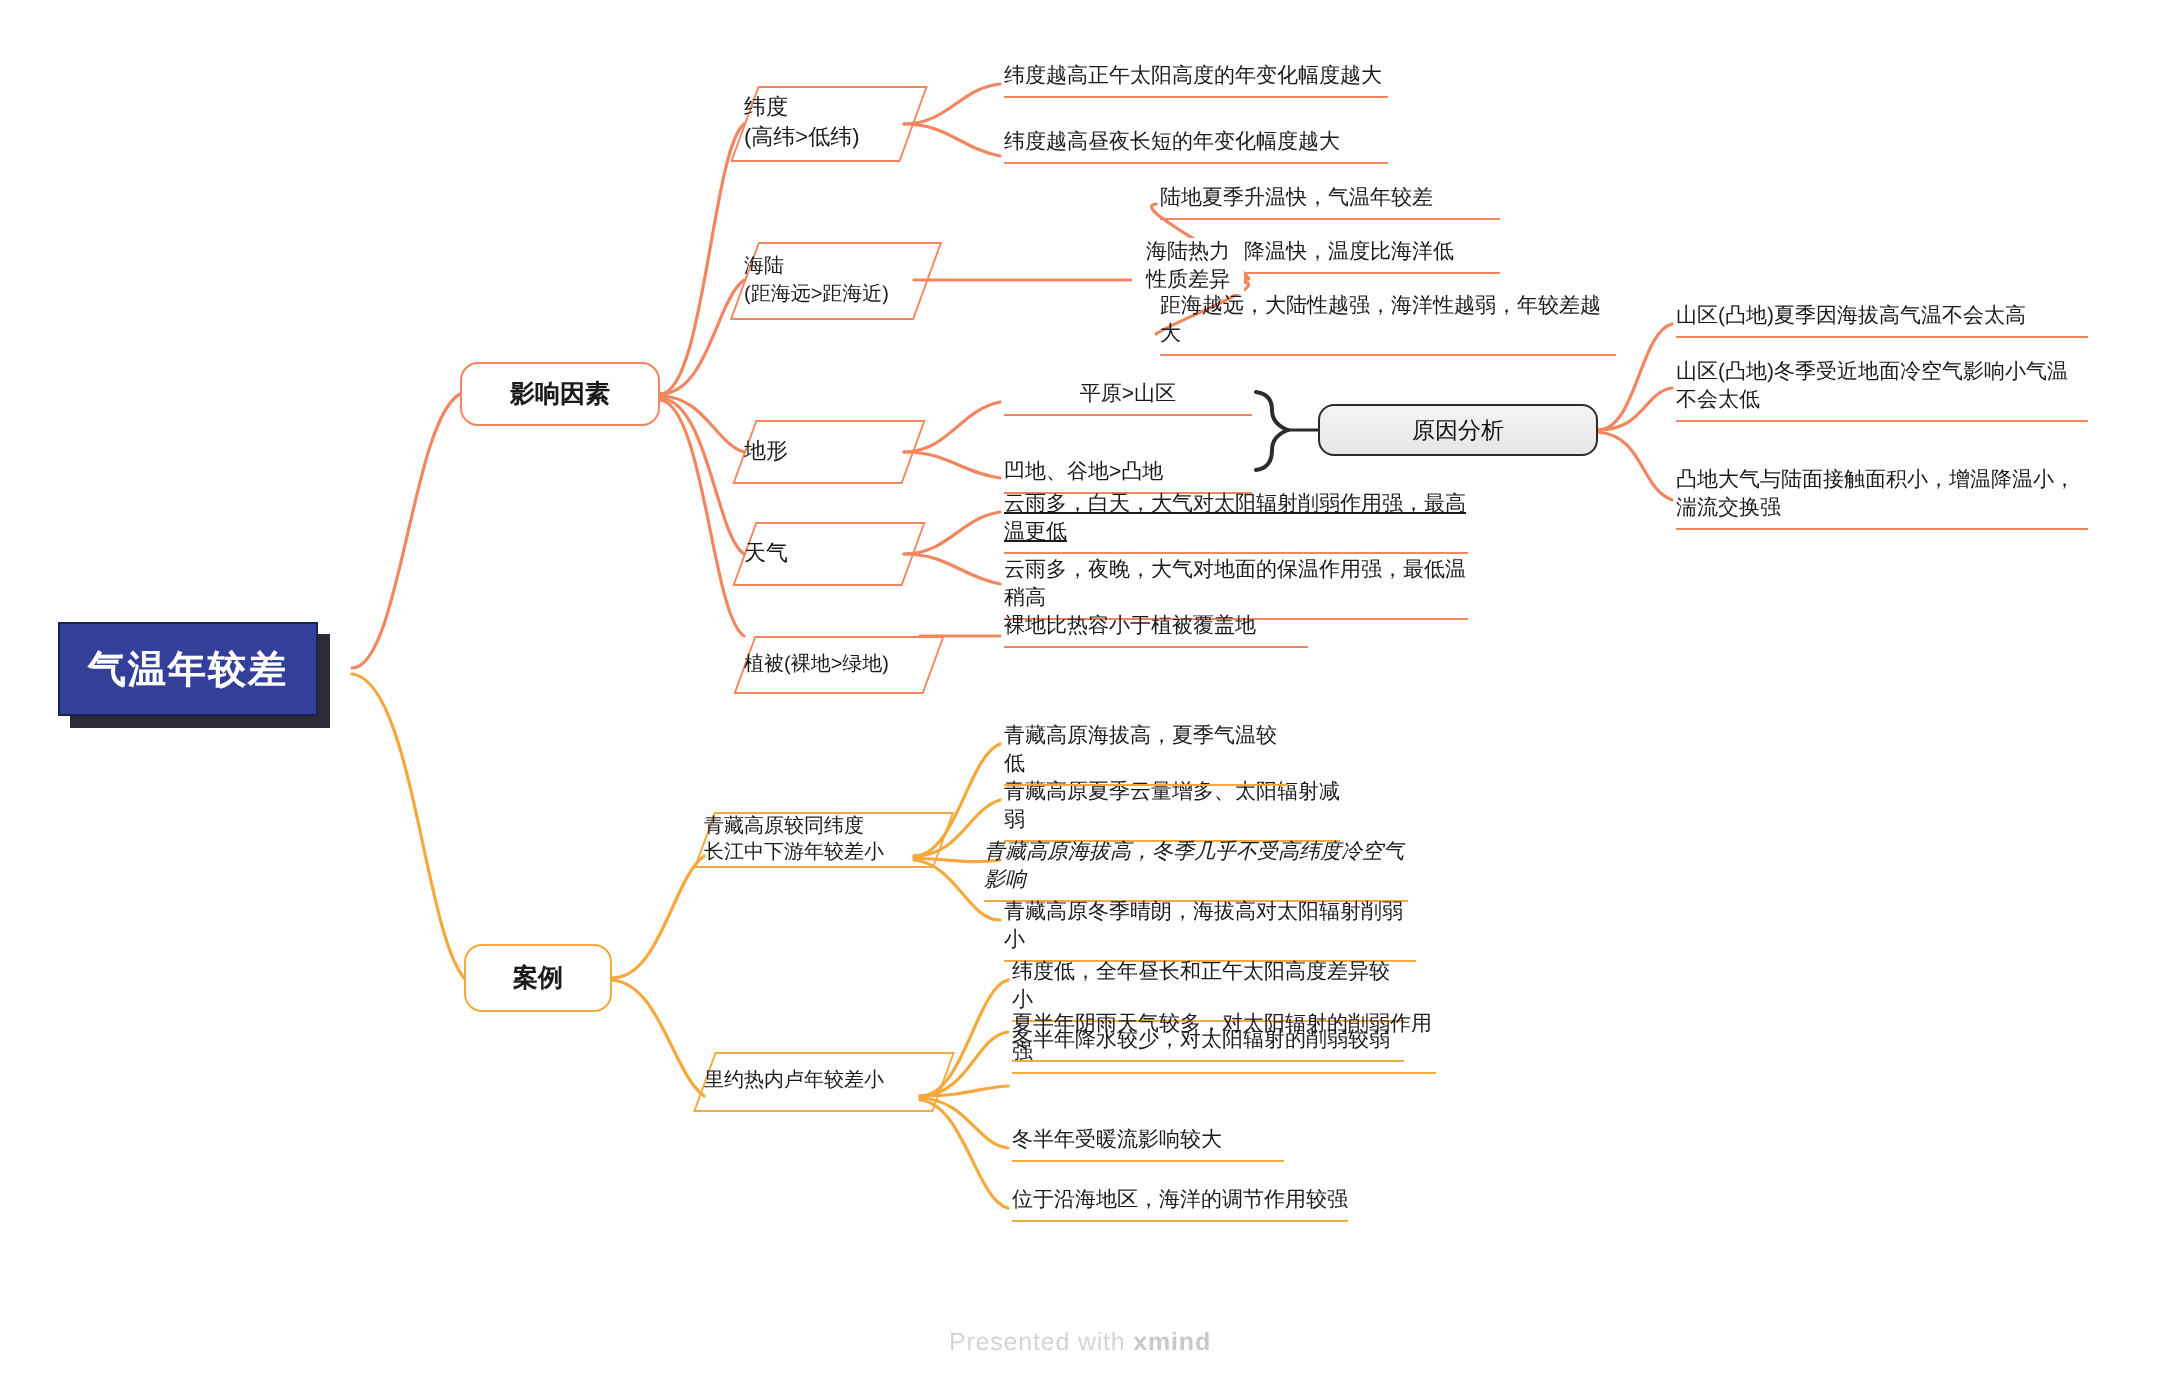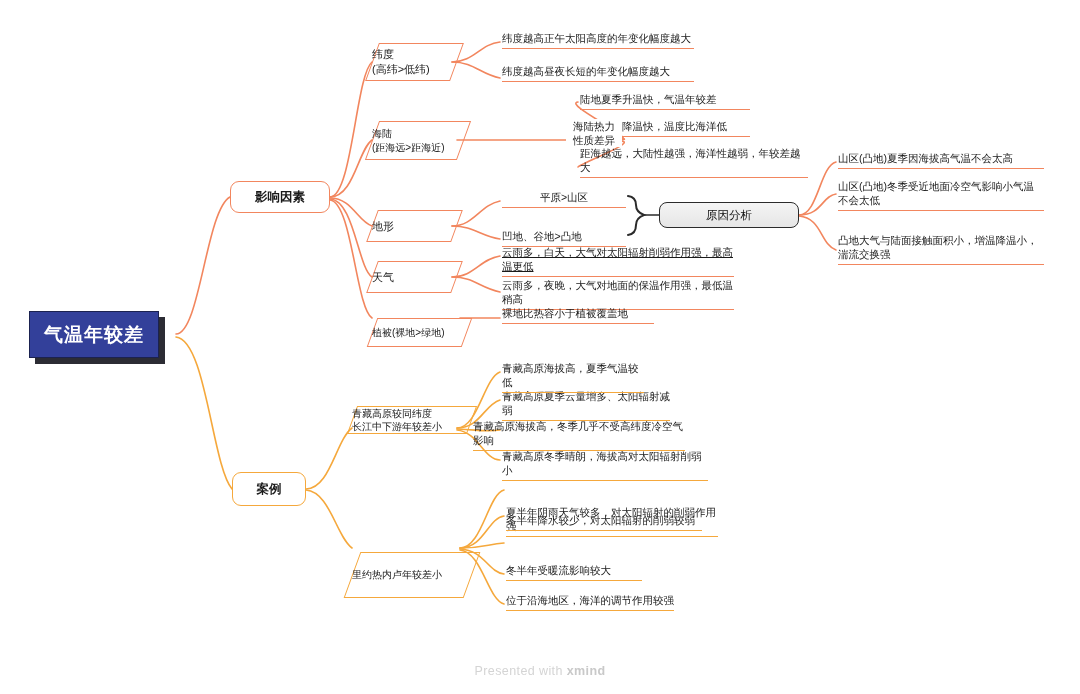--- a/index.html
+++ b/index.html
@@ -243,21 +243,21 @@
   </div>
 
   <div class="para amber" style="left:352px; top:406px; width:120px; height:28px;">
     <div class="skew"></div>
     <div class="lbl sm">
       <div>青藏高原较同纬度</div>
       <div>长江中下游年较差小</div>
     </div>
   </div>
 
-  <div class="para amber" style="left:352px; top:552px; width:120px; height:46px;">
+  <div class="para amber" style="left:352px; top:526px; width:120px; height:30px;">
     <div class="skew"></div>
     <div class="lbl sm">
       <div>里约热内卢年较差小</div>
     </div>
   </div>
 
   <div class="plainlbl" style="left:566px; top:119px; width:56px;">
     <div>海陆热力</div>
     <div>性质差异</div>
   </div>
@@ -280,23 +280,24 @@
   <div class="leaf" style="left:838px; top:179px; width:206px;">山区(凸地)冬季受近地面冷空气影响小气温不会太低</div>
   <div class="leaf" style="left:838px; top:233px; width:206px;">凸地大气与陆面接触面积小，增温降温小，湍流交换强</div>
 
   <div class="leaf" style="left:502px; top:245px; width:232px;text-decoration:underline;">云雨多，白天，大气对太阳辐射削弱作用强，最高温更低</div>
   <div class="leaf" style="left:502px; top:278px; width:232px;">云雨多，夜晚，大气对地面的保温作用强，最低温稍高</div>
 
   <div class="leaf" style="left:502px; top:306px; width:152px;">裸地比热容小于植被覆盖地</div>
 
   <div class="leaf amber" style="left:502px; top:389px; width:168px;">青藏高原夏季云量增多、太阳辐射减弱</div>
   <div class="leaf amber" style="left:502px; top:361px; width:142px;">青藏高原海拔高，夏季气温较低</div>
-  <div class="leaf amber" style="left:473px; top:419px; width:212px;">青藏高原海拔高，冬季几乎不受高纬度冷空气影响</div>
+  <div class="leaf amber" style="left:492px; top:419px; width:212px;font-style:italic;">青藏高原海拔高，冬季几乎不受高纬度冷空气影响</div>
   <div class="leaf amber" style="left:502px; top:449px; width:206px;">青藏高原冬季晴朗，海拔高对太阳辐射削弱小</div>
 
+  <div class="leaf amber" style="left:506px; top:479px; width:196px;">纬度低，全年昼长和正午太阳高度差异较小</div>
   <div class="leaf amber" style="left:506px; top:505px; width:212px;">夏半年阴雨天气较多，对太阳辐射的削弱作用强</div>
   <div class="leaf amber" style="left:506px; top:513px; width:196px;">冬半年降水较少，对太阳辐射的削弱较弱</div>
   <div class="leaf amber" style="left:506px; top:563px; width:136px;">冬半年受暖流影响较大</div>
   <div class="leaf amber" style="left:506px; top:593px; width:168px;">位于沿海地区，海洋的调节作用较强</div>
 
   <div class="footer">
     <span>Presented with </span><b>xmind</b>
   </div>
 
 </div>

